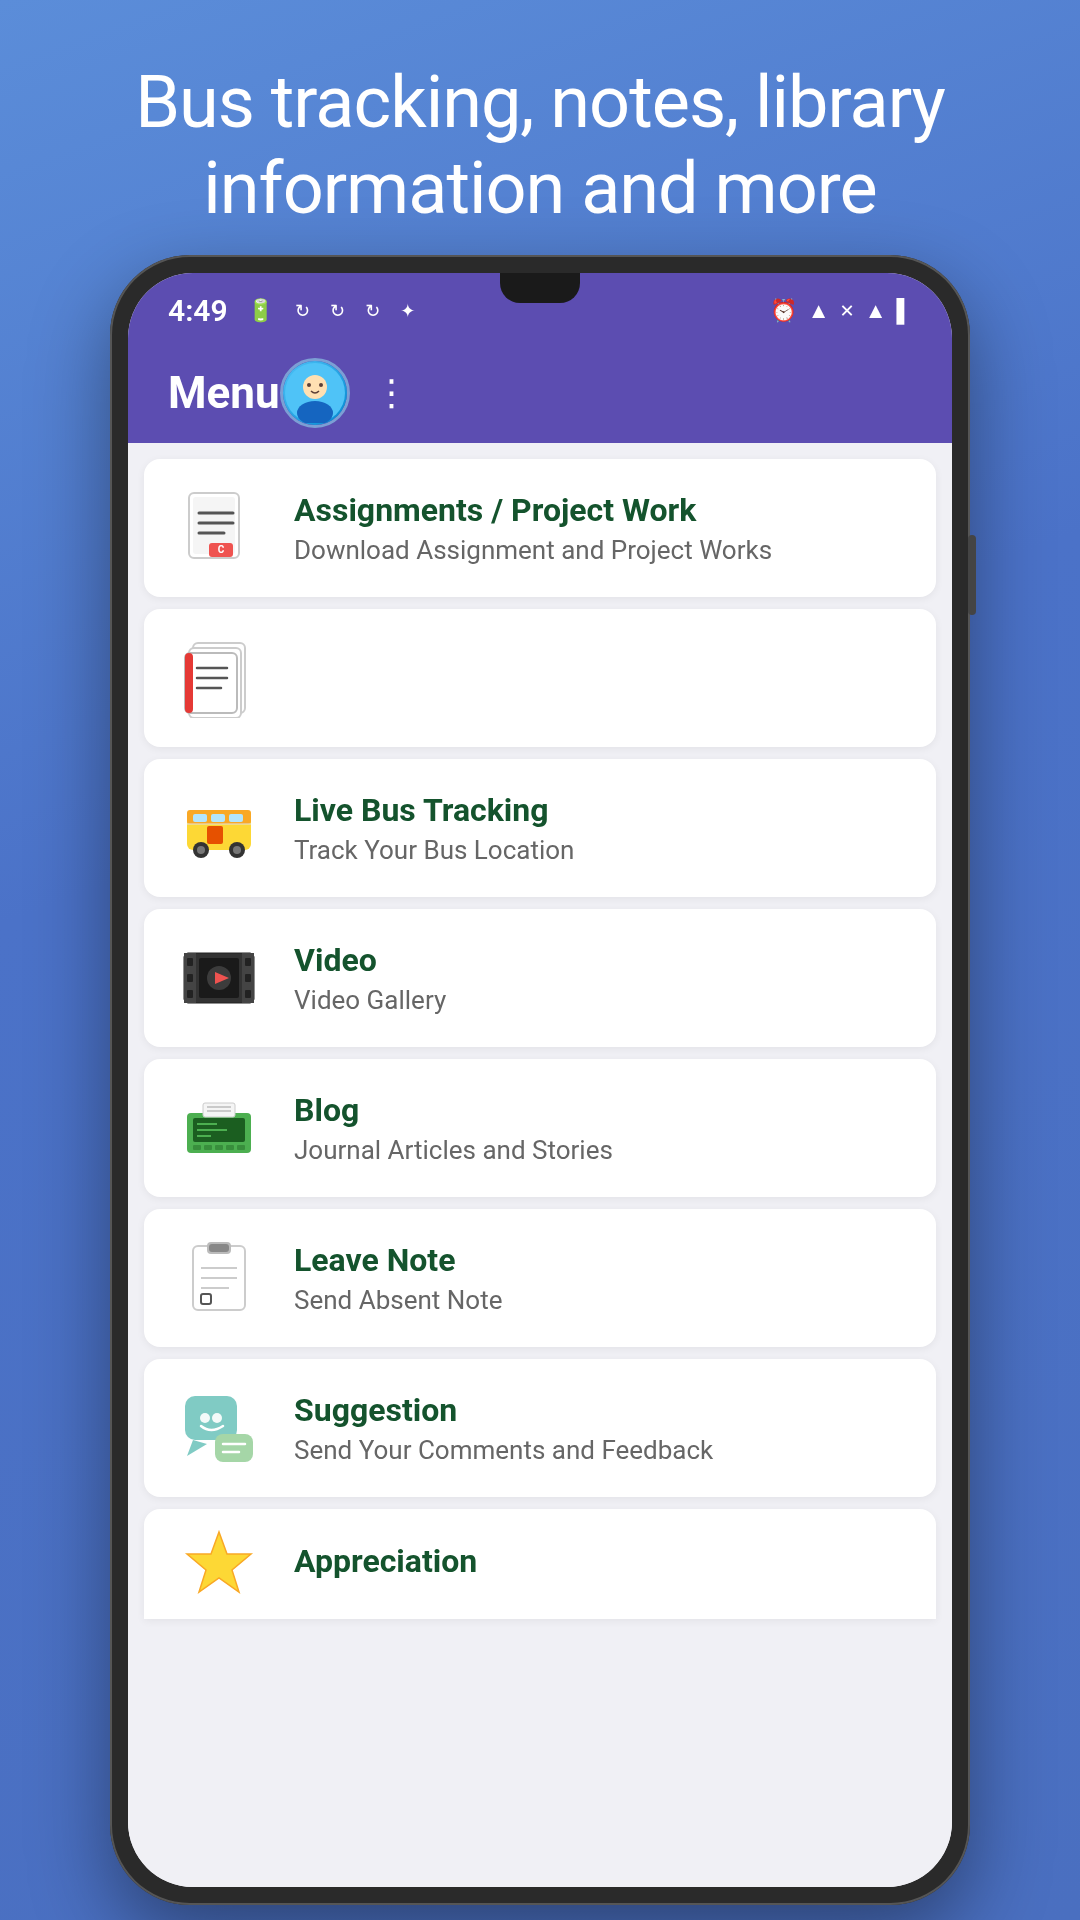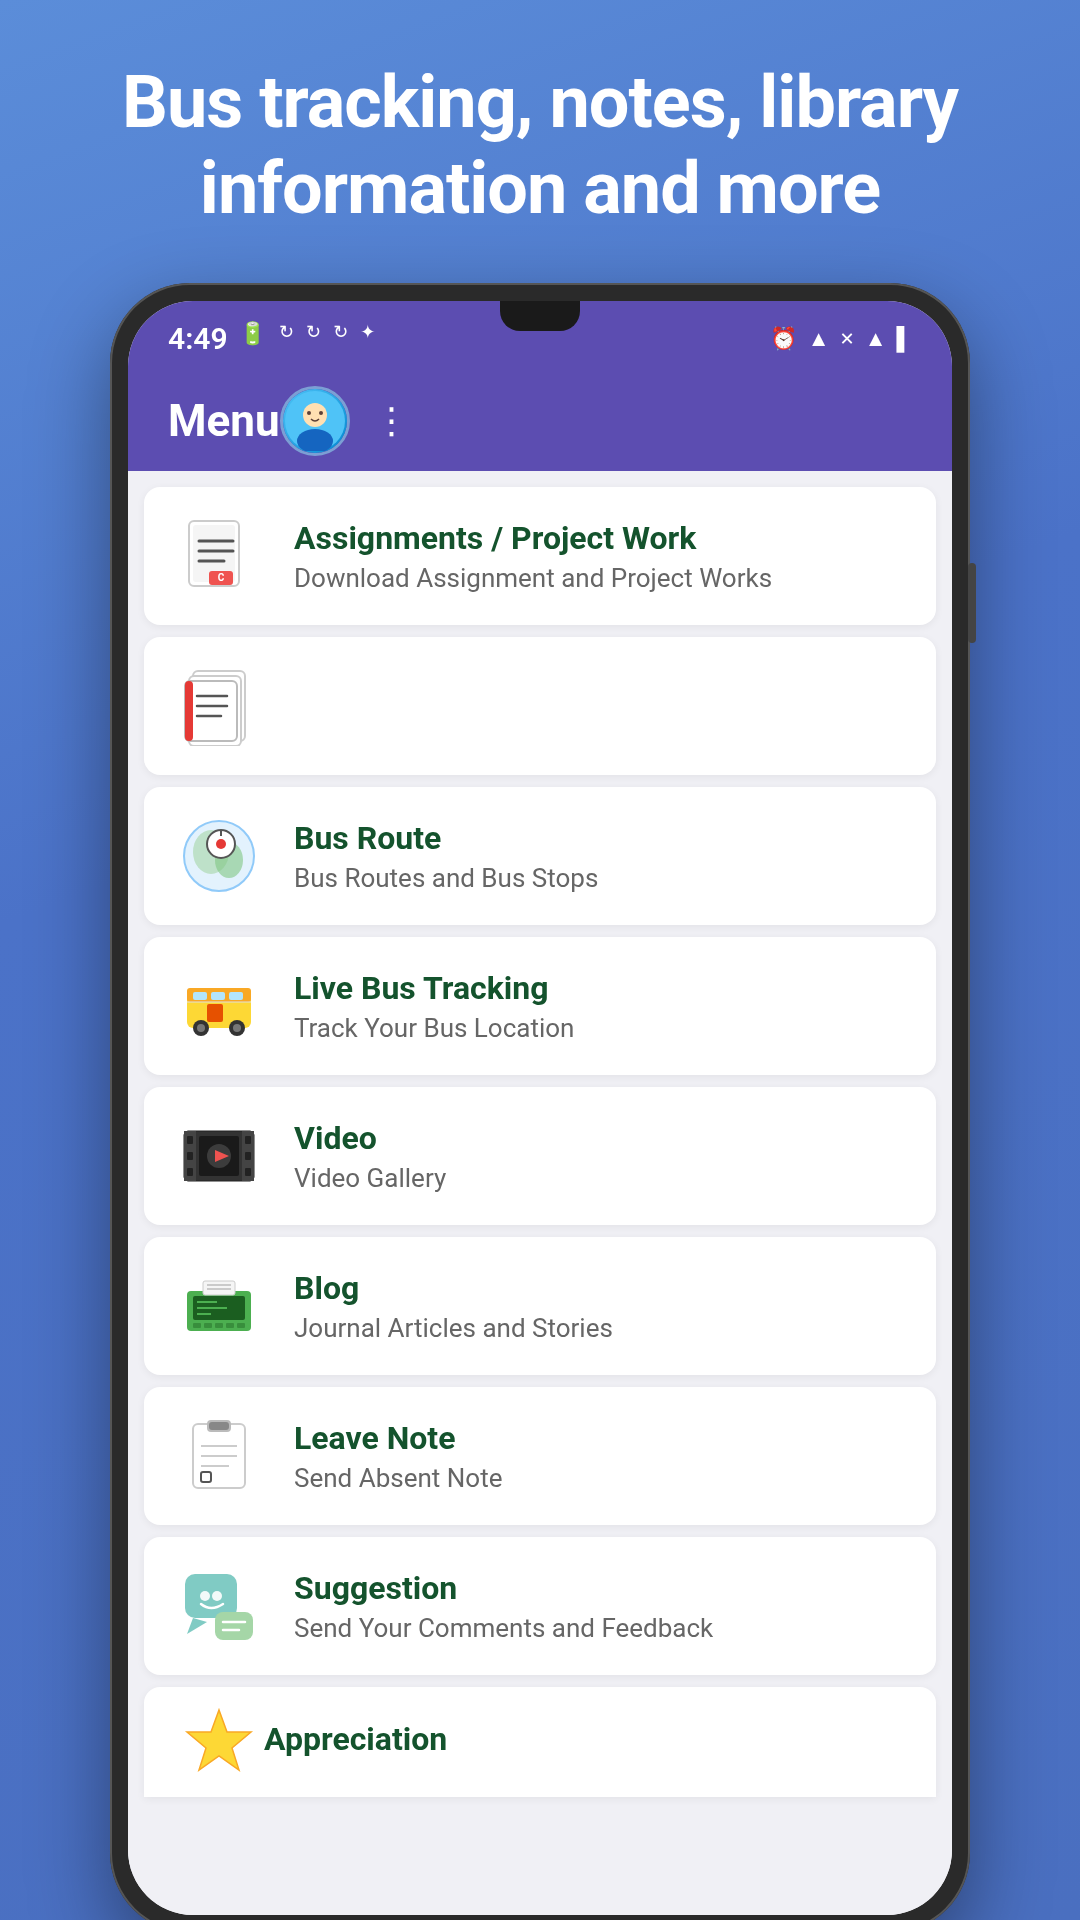--- a/index.html
+++ b/index.html
@@ -13,23 +13,23 @@
       flex-direction: column;
       align-items: center;
       font-family: 'Roboto', Arial, sans-serif;
       overflow: hidden;
     }
 
     .hero-text {
       color: white;
       text-align: center;
       font-size: 72px;
-      font-weight: 700;
+      font-weight: 400;
       line-height: 1.2;
-      padding: 60px 80px 50px 80px;
+      padding: 60px 80px 22px 80px;
       letter-spacing: -1px;
     }
 
     .phone-wrapper {
       width: 860px;
       flex: 1;
       position: relative;
     }
 
     .phone-frame {
@@ -74,21 +74,22 @@
       gap: 10px;
     }
 
     .status-icon {
       color: white;
       font-size: 22px;
     }
 
     .status-left {
       display: flex;
-      gap: 12px;
+      align-items: center;
+      gap: 20px;
     }
 
     
     .notch {
       width: 80px;
       height: 30px;
       background: #1a1a1a;
       border-radius: 0 0 20px 20px;
       position: absolute;
       top: 18px;
@@ -198,20 +199,21 @@
       color: #666;
     }
 
     .last-item-partial {
       background: white;
       margin: 0 16px;
       border-radius: 16px 16px 0 0;
       display: flex;
       align-items: center;
       padding: 24px 30px;
+      gap: 30px;
       box-shadow: 0 2px 8px rgba(0,0,0,0.06);
       min-height: 100px;
       overflow: hidden;
       max-height: 110px;
     }
 
     
     .vol-button {
       position: absolute;
       right: -6px;
@@ -301,36 +303,20 @@
               <rect x="10" y="10" width="52" height="70" rx="5" fill="white" stroke="#ccc" stroke-width="2"></rect>
               <rect x="6" y="15" width="52" height="60" rx="5" fill="white" stroke="#bbb" stroke-width="2"></rect>
               <line x1="18" y1="30" x2="48" y2="30" stroke="#555" stroke-width="2.5" stroke-linecap="round"></line>
               <line x1="18" y1="40" x2="48" y2="40" stroke="#555" stroke-width="2.5" stroke-linecap="round"></line>
               <line x1="18" y1="50" x2="42" y2="50" stroke="#555" stroke-width="2.5" stroke-linecap="round"></line>
               <rect x="6" y="15" width="8" height="60" rx="4" fill="#e53935"></rect>
             </svg>
           </div>
         </div>
 
-        <div class="menu-item">
-          <div class="menu-icon-wrap">
-            <svg width="80" height="80" viewBox="0 0 80 80">
-              <circle cx="40" cy="40" r="35" fill="#e3f2fd" stroke="#90caf9" stroke-width="2"></circle>
-              <ellipse cx="32" cy="36" rx="18" ry="22" fill="#a5d6a7" opacity="0.6"></ellipse>
-              <ellipse cx="50" cy="44" rx="14" ry="18" fill="#81c784" opacity="0.6"></ellipse>
-              <circle cx="42" cy="28" r="14" fill="white" stroke="#555" stroke-width="2"></circle>
-              <circle cx="42" cy="28" r="5" fill="#e53935"></circle>
-              <path d="M42 14 L42 20" stroke="#555" stroke-width="2"></path>
-            </svg>
-          </div>
-          <div class="menu-text">
-            <div class="menu-title">Bus Route</div>
-            <div class="menu-subtitle">Bus Routes and Bus Stops</div>
-          </div>
-        </div>
 
         <div class="menu-item">
           <div class="menu-icon-wrap">
             <svg width="80" height="80" viewBox="0 0 80 80">
 
               <rect x="8" y="22" width="64" height="40" rx="6" fill="#fdd835"></rect>
               <rect x="8" y="22" width="64" height="14" rx="3" fill="#f9a825"></rect>
 
               <rect x="14" y="26" width="14" height="8" rx="2" fill="#b3e5fc"></rect>
               <rect x="32" y="26" width="14" height="8" rx="2" fill="#b3e5fc"></rect>

